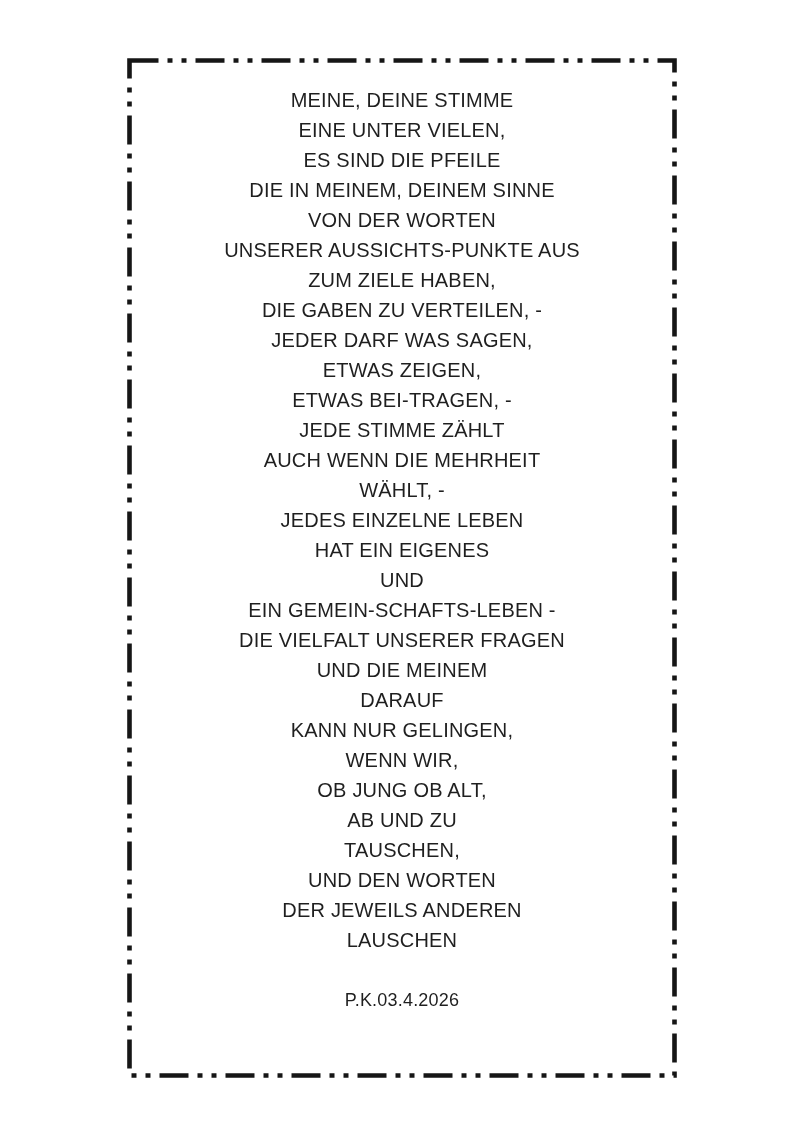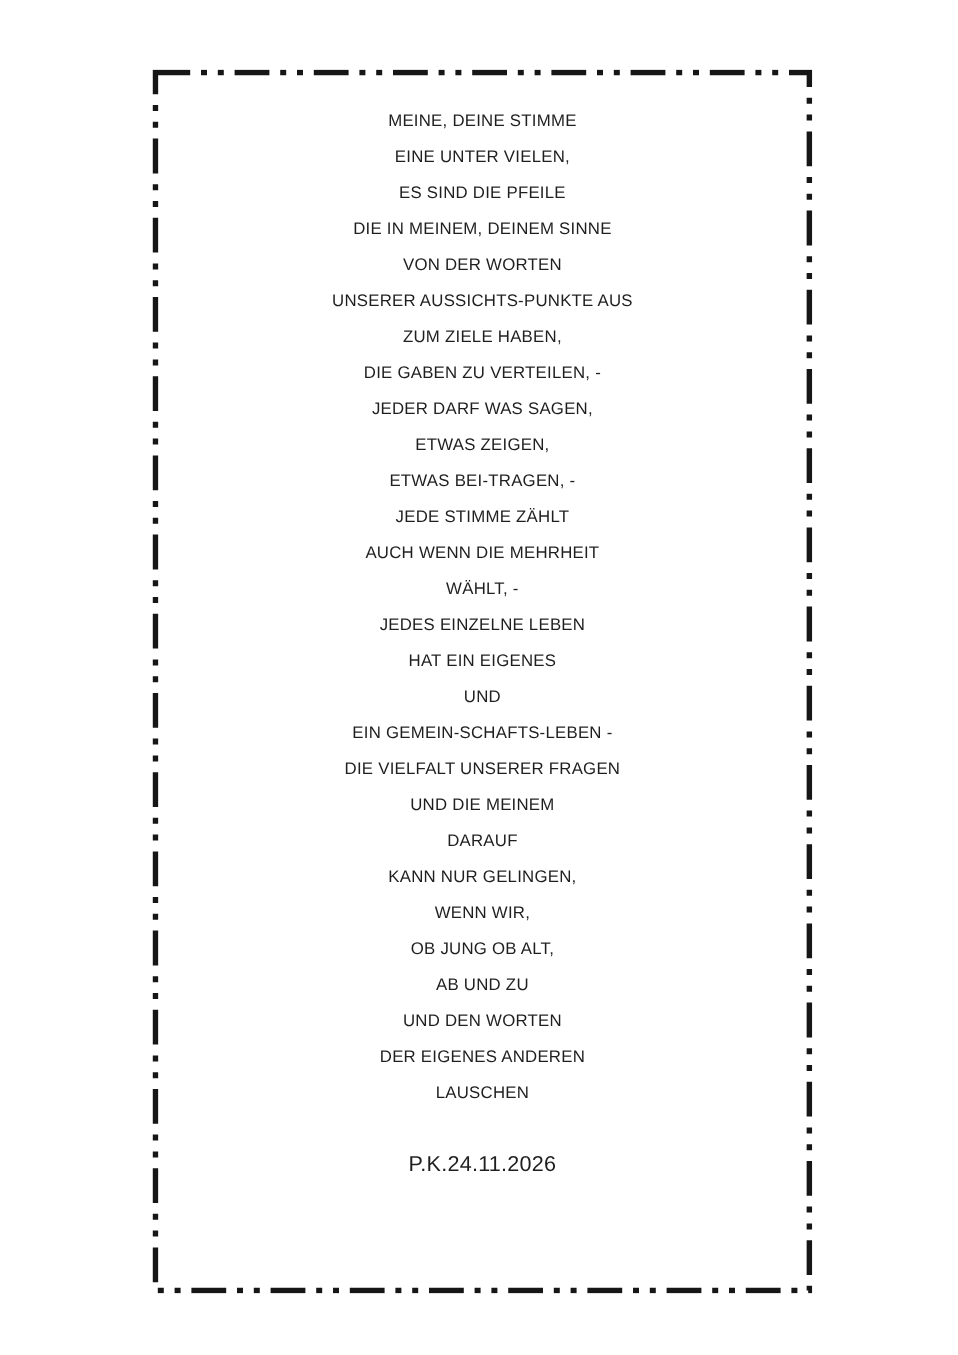--- a/index.html
+++ b/index.html
@@ -33,21 +33,21 @@
   }
   .poem {
     position: absolute;
     left: 0;
     top: 27px;
     width: 100%;
     text-align: center;
     color: #1f1f1f;
   }
   .poem-line {
-    font-size: 14px;
+    font-size: 20px;
     line-height: 30px;
     letter-spacing: 0.2px;
     white-space: pre;
   }
   .signature {
     margin-top: 30px;
     font-size: 18px;
     line-height: 30px;
     letter-spacing: 0.2px;
   }
@@ -80,20 +80,21 @@
           <div class="poem-line">HAT EIN EIGENES</div>
           <div class="poem-line">UND</div>
           <div class="poem-line">EIN GEMEIN-SCHAFTS-LEBEN -</div>
           <div class="poem-line">DIE VIELFALT UNSERER FRAGEN</div>
           <div class="poem-line">UND DIE MEINEM</div>
           <div class="poem-line">DARAUF</div>
           <div class="poem-line">KANN NUR GELINGEN,</div>
           <div class="poem-line">WENN WIR,</div>
           <div class="poem-line">OB JUNG OB ALT,</div>
           <div class="poem-line">AB UND ZU</div>
+          <div class="poem-line">TAUSCHEN,</div>
           <div class="poem-line">UND DEN WORTEN</div>
-          <div class="poem-line">DER EIGENES ANDEREN</div>
+          <div class="poem-line">DER JEWEILS ANDEREN</div>
           <div class="poem-line">LAUSCHEN</div>
         </div>
-      <div class="signature">P.K.24.11.2026</div>
+      <div class="signature">P.K.03.4.2026</div>
     </div>
   </div>
 </div>
 
 </body></html>

